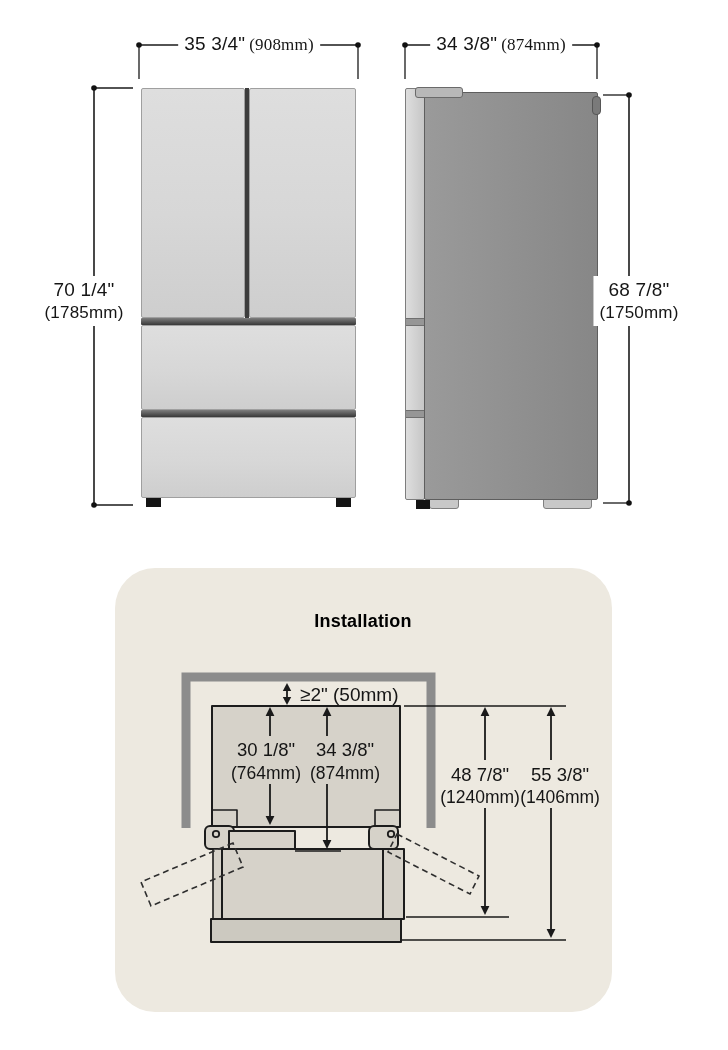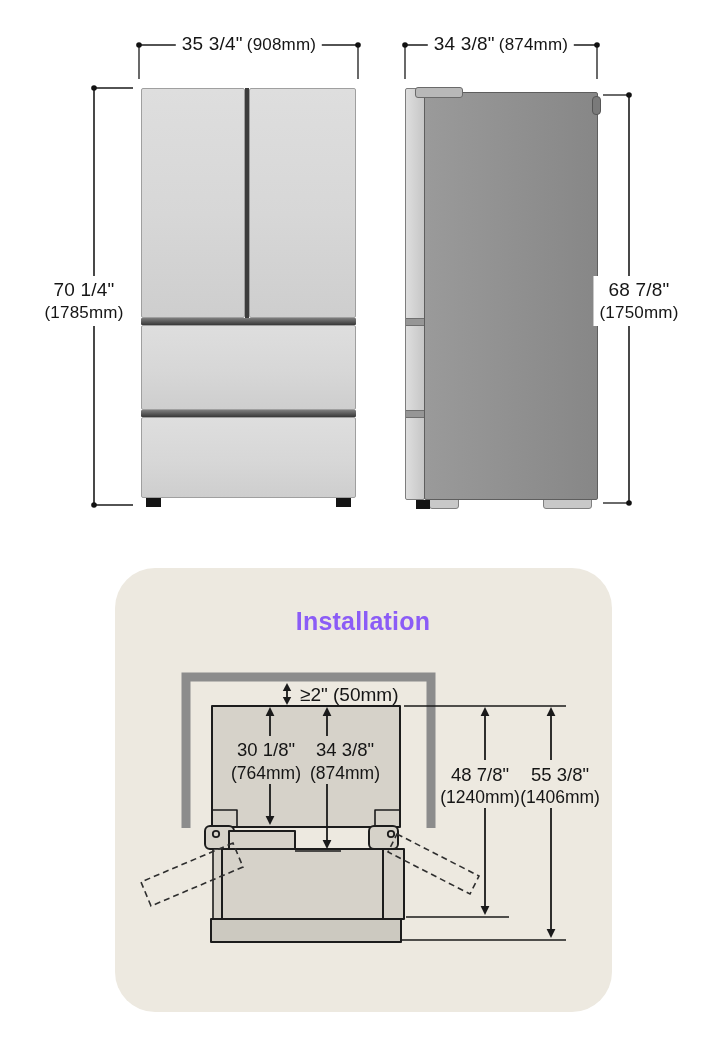--- a/index.html
+++ b/index.html
@@ -19,26 +19,26 @@
              background:linear-gradient(90deg,#9a9a9a,#878787);}
   .side-hinge{position:absolute;box-sizing:border-box;border:1px solid #6a6a6a;border-radius:3px;background:#b8b8b8;}
   .side-pill{position:absolute;box-sizing:border-box;border:1px solid #565656;border-radius:4px;background:#7a7a7a;}
   .side-notch{position:absolute;background:#969696;border-top:1px solid #6f6f6f;border-bottom:1px solid #6f6f6f;}
   .side-foot-light{position:absolute;box-sizing:border-box;border:1px solid #808080;border-radius:3px;background:#c8c8c8;}
   
   .dim-label{position:absolute;transform:translate(-50%,-50%);background:#ffffff;
              padding:2px 6px;white-space:nowrap;text-align:center;}
   .dim-inch{font-size:19px;font-weight:500;letter-spacing:.2px;}
   .dim-mm{font-size:17px;font-weight:500;letter-spacing:.2px;}
-  .dim-label.horiz .dim-mm{margin-left:4px;}
+  .dim-label.horiz .dim-mm{margin-left:4px;font-family:Liberation Serif, serif;}
   .dim-label.vert div{line-height:23px;}
   
   .card{position:absolute;left:115px;top:568px;width:497px;height:444px;border-radius:40px;background:#EDE9E0;}
   .card-title{position:absolute;left:363px;top:621px;transform:translate(-50%,-50%);
-              font-size:25px;font-weight:600;color:#8b5cf6;letter-spacing:.2px;}
+              font-size:18px;font-weight:600;color:#000000;letter-spacing:.2px;}
   .inst-text{font-family:"Liberation Sans","DejaVu Sans",sans-serif;fill:#151515;font-weight:500;}
 </style>
 </head>
 <body>
 
 <div class="stage">
 
   <svg width="728" height="540" viewBox="0 0 728 540">
     <g stroke="#1a1a1a" stroke-width="1.6">
       <line x1="139" y1="45" x2="358" y2="45"></line>

